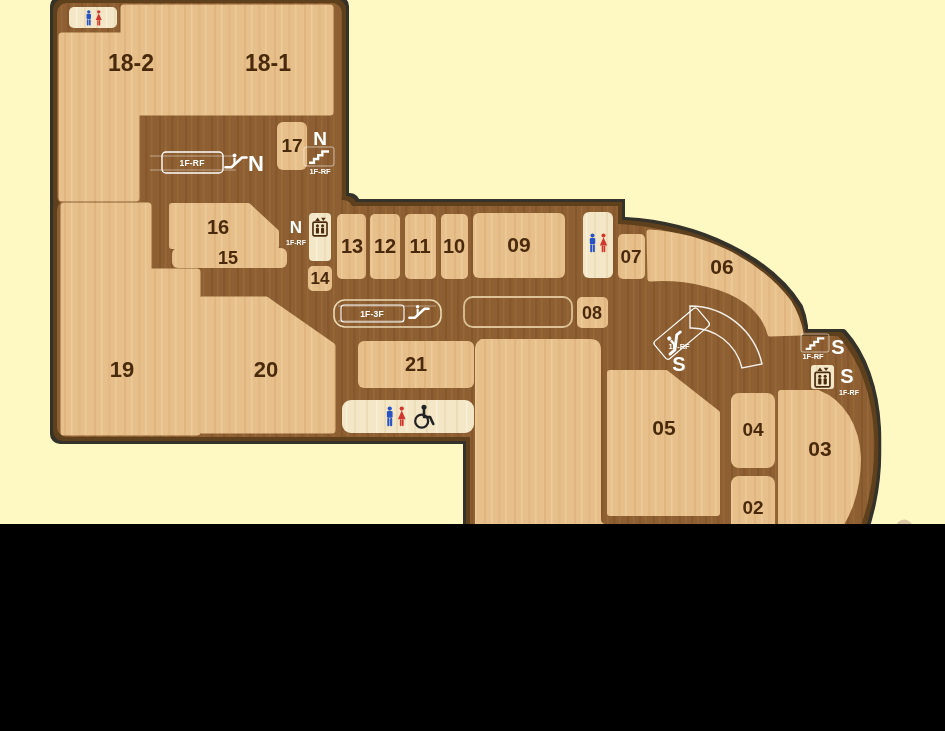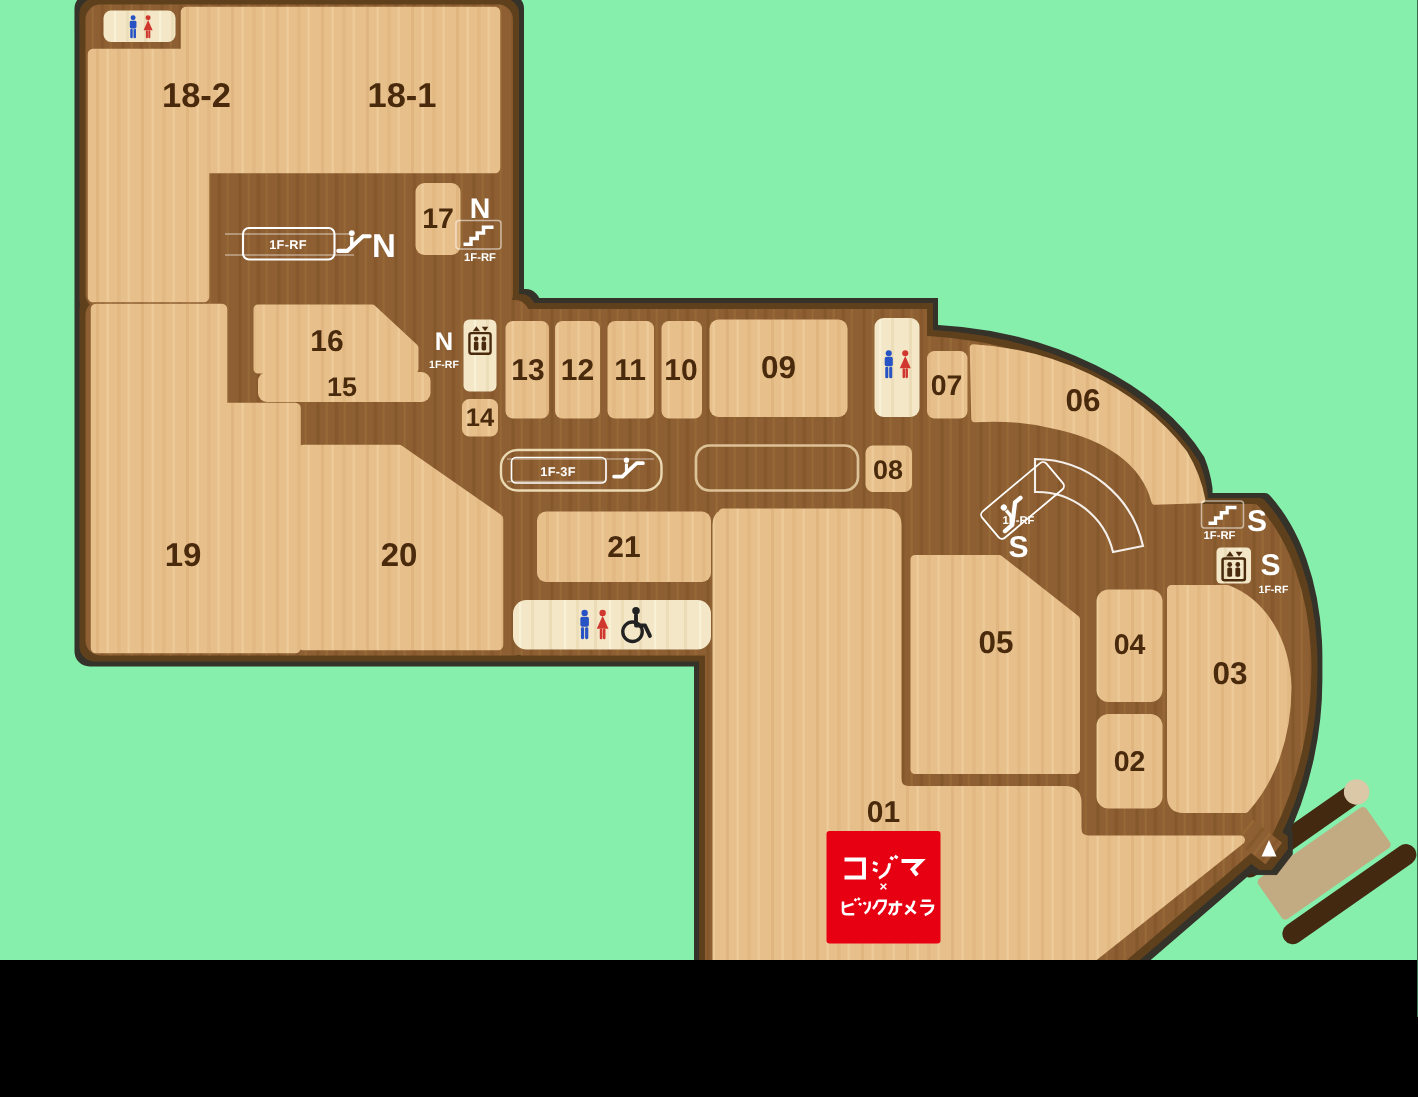--- a/index.html
+++ b/index.html
@@ -1,16 +1,16 @@
 <!DOCTYPE html>
 <html><head>
 <meta charset="utf-8">
 <style>
   html,body{margin:0;padding:0;background:#000;}
-  .stage{width:945px;height:640px;position:relative;background:#86efac;overflow:hidden;}
+  .stage{width:945px;height:524px;position:relative;background:#fef9c3;overflow:hidden;}
   svg{display:block;}
   text{font-family:"Liberation Sans","DejaVu Sans",sans-serif;font-weight:700;}
   .ul{fill:#4a2a0d;text-anchor:middle;}
   .f23{font-size:23px}.f22{font-size:22px}.f21{font-size:21px}.f20{font-size:20px}.f19{font-size:19px}.f18{font-size:18px}.f17{font-size:17px}
   .wt{fill:#ffffff;text-anchor:middle;}
   .wN{font-size:22px}.wN2{font-size:19px}.wN3{font-size:17px}.wS{font-size:20px}
   .fr{font-size:8.5px;letter-spacing:.2px}.fr2{font-size:7.5px}.fr3{font-size:7px}
   .kat{stroke:#fff;fill:none;stroke-linecap:butt;stroke-linejoin:miter;}
 </style>
 </head>

